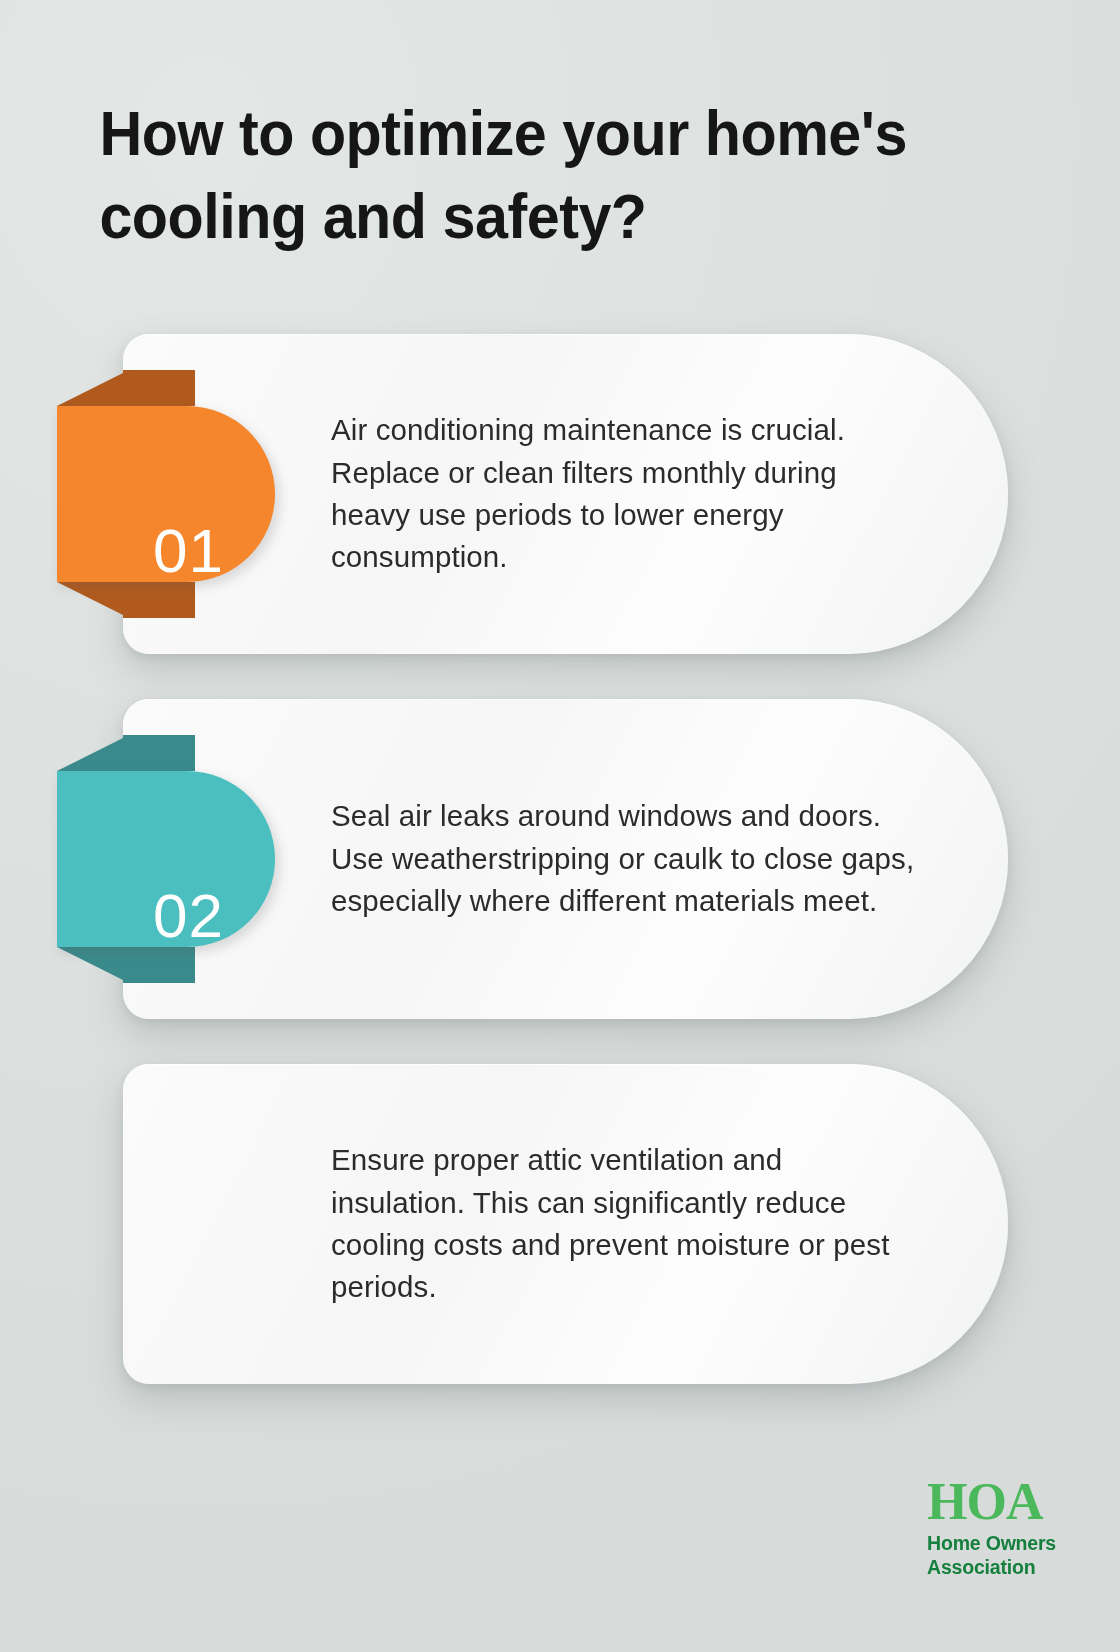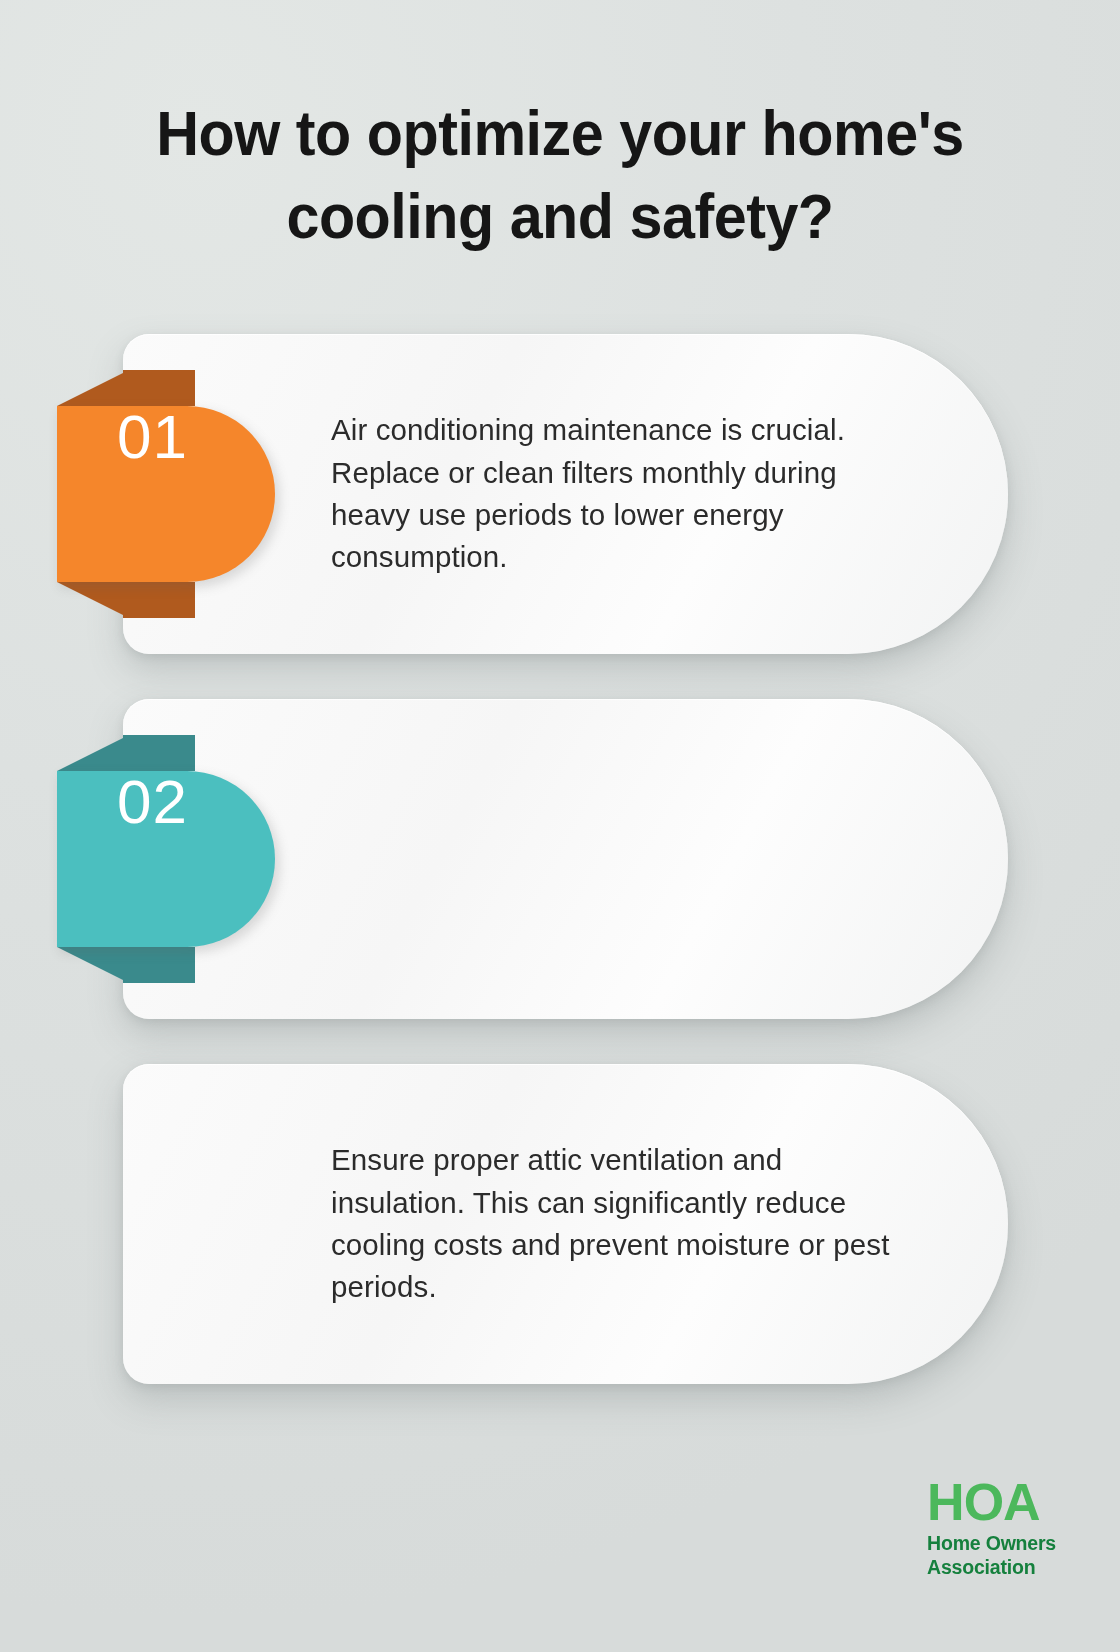--- a/index.html
+++ b/index.html
@@ -13,21 +13,20 @@
     background:
       radial-gradient(120% 90% at 18% 8%, #e3e7e5 0%, #dde1e0 45%, #d7dbda 100%);
     position:relative;
     overflow:hidden;
   }
 
   
   .title-wrap {
     position:absolute;
     left:0; right:0; top:92px;
-    text-align:center;
     padding:0 70px;
   }
   .title {
     font-family:"Liberation Sans Narrow","Liberation Sans", sans-serif;
     font-weight:bold;
     font-size:63px;
     line-height:1.32;
     letter-spacing:-0.5px;
     color:#161616;
     transform:scaleX(0.94);
@@ -101,21 +100,22 @@
 
   
   .tab {
     position:absolute;
     left:0; top:0;
     width:218px; height:176px;
     background:var(--accent);
     border-radius:0 88px 88px 0;
     box-shadow:4px 5px 12px rgba(90,90,90,0.22);
     display:flex;
-    align-items:flex-start;
+    align-items:flex-end;
+    padding-left:36px;
   }
   .tab-num {
     font-family:"Liberation Sans Narrow","Liberation Sans", sans-serif;
     font-weight:normal;
     font-size:62px;
     color:#ffffff;
     letter-spacing:1px;
     margin-left:60px;
     line-height:1;
   }
@@ -137,21 +137,21 @@
   }
 
   
   .logo {
     position:absolute;
     right:64px;
     bottom:72px;
     text-align:left;
   }
   .logo-mark {
-    font-family:Liberation Sans, sans-serif;
+    font-family:Liberation Serif, serif;
     font-weight:bold;
     font-size:52px;
     line-height:0.98;
     letter-spacing:-1px;
     color:#4cb85c;
   }
   .logo-sub {
     font-family:"Liberation Sans", sans-serif;
     font-weight:bold;
     font-size:19.5px;
@@ -188,20 +188,21 @@
     <div class="panel"></div>
     <div class="ribbon" style="--accent:#4bbfbf; --fold:#3a8a8c;">
       <div class="fold-ext top"></div>
       <div class="fold-ext bottom"></div>
       <div class="fold top"></div>
       <div class="fold bottom"></div>
       <div class="tab">
         <span class="tab-num">02</span>
       </div>
     </div>
+    <div class="card-text">Seal air leaks around windows and doors. Use weatherstripping or caulk to close gaps, especially where different materials meet.</div>
   </div>
 
   <div class="card-row">
     <div class="panel"></div>
     <div class="card-text">Ensure proper attic ventilation and insulation. This can significantly reduce cooling costs and prevent moisture or pest periods.</div>
   </div>
 
 </div>
 
 <div class="logo">

